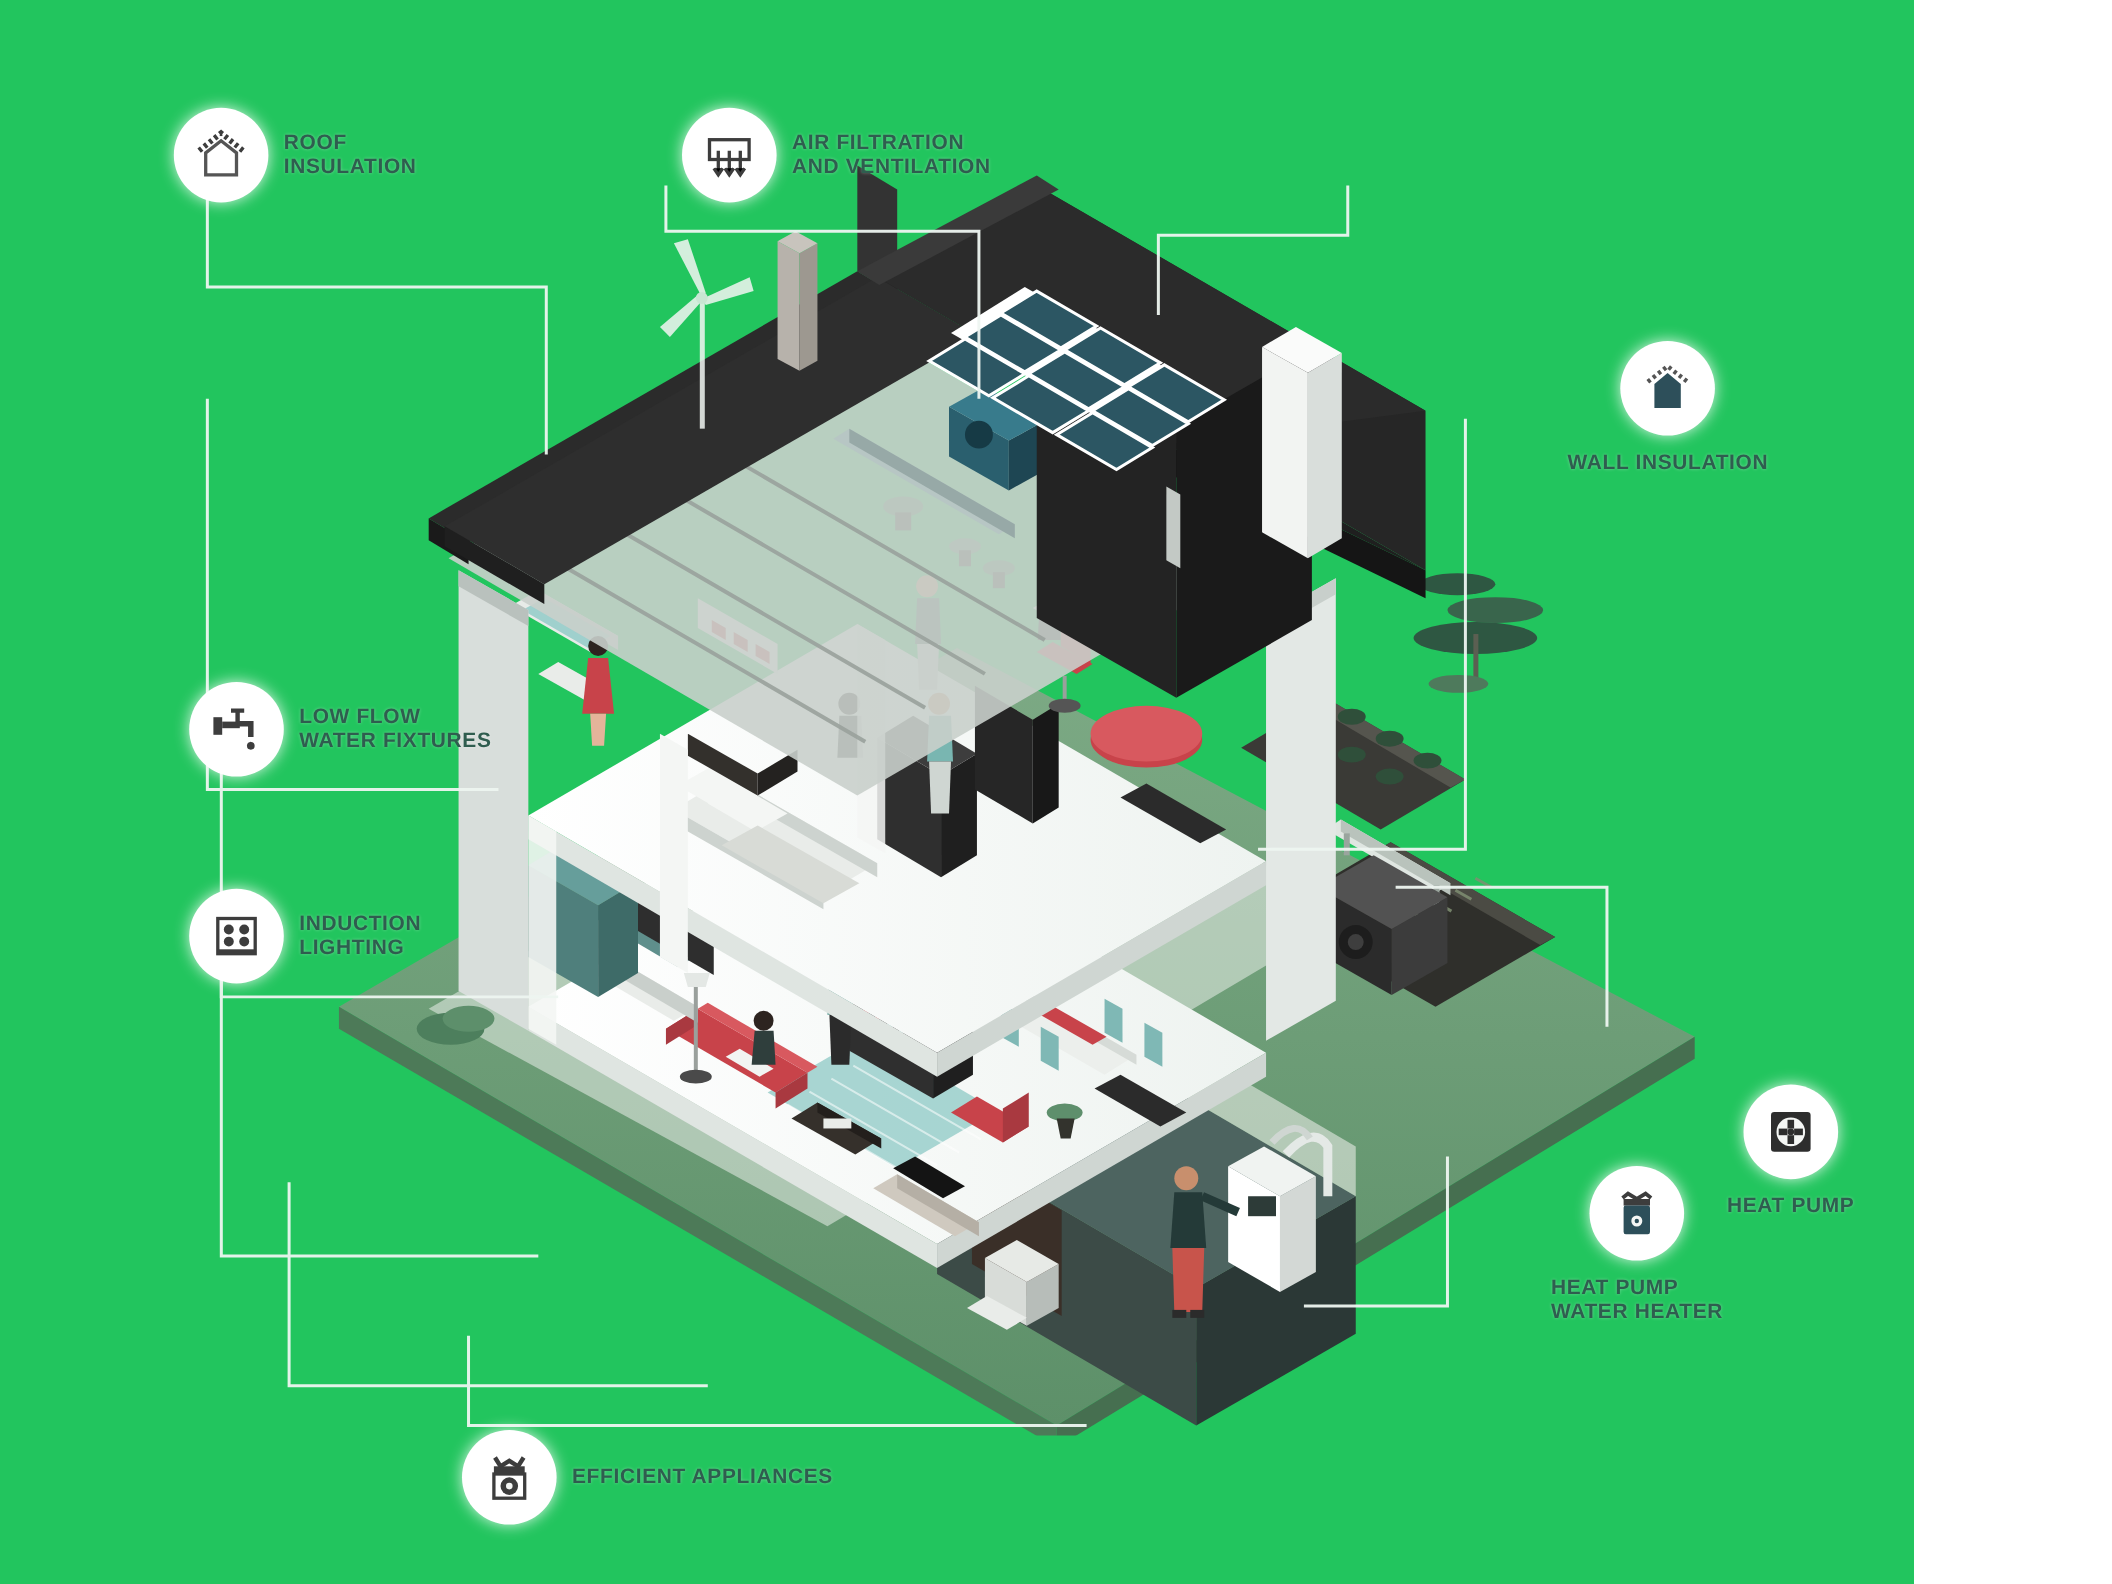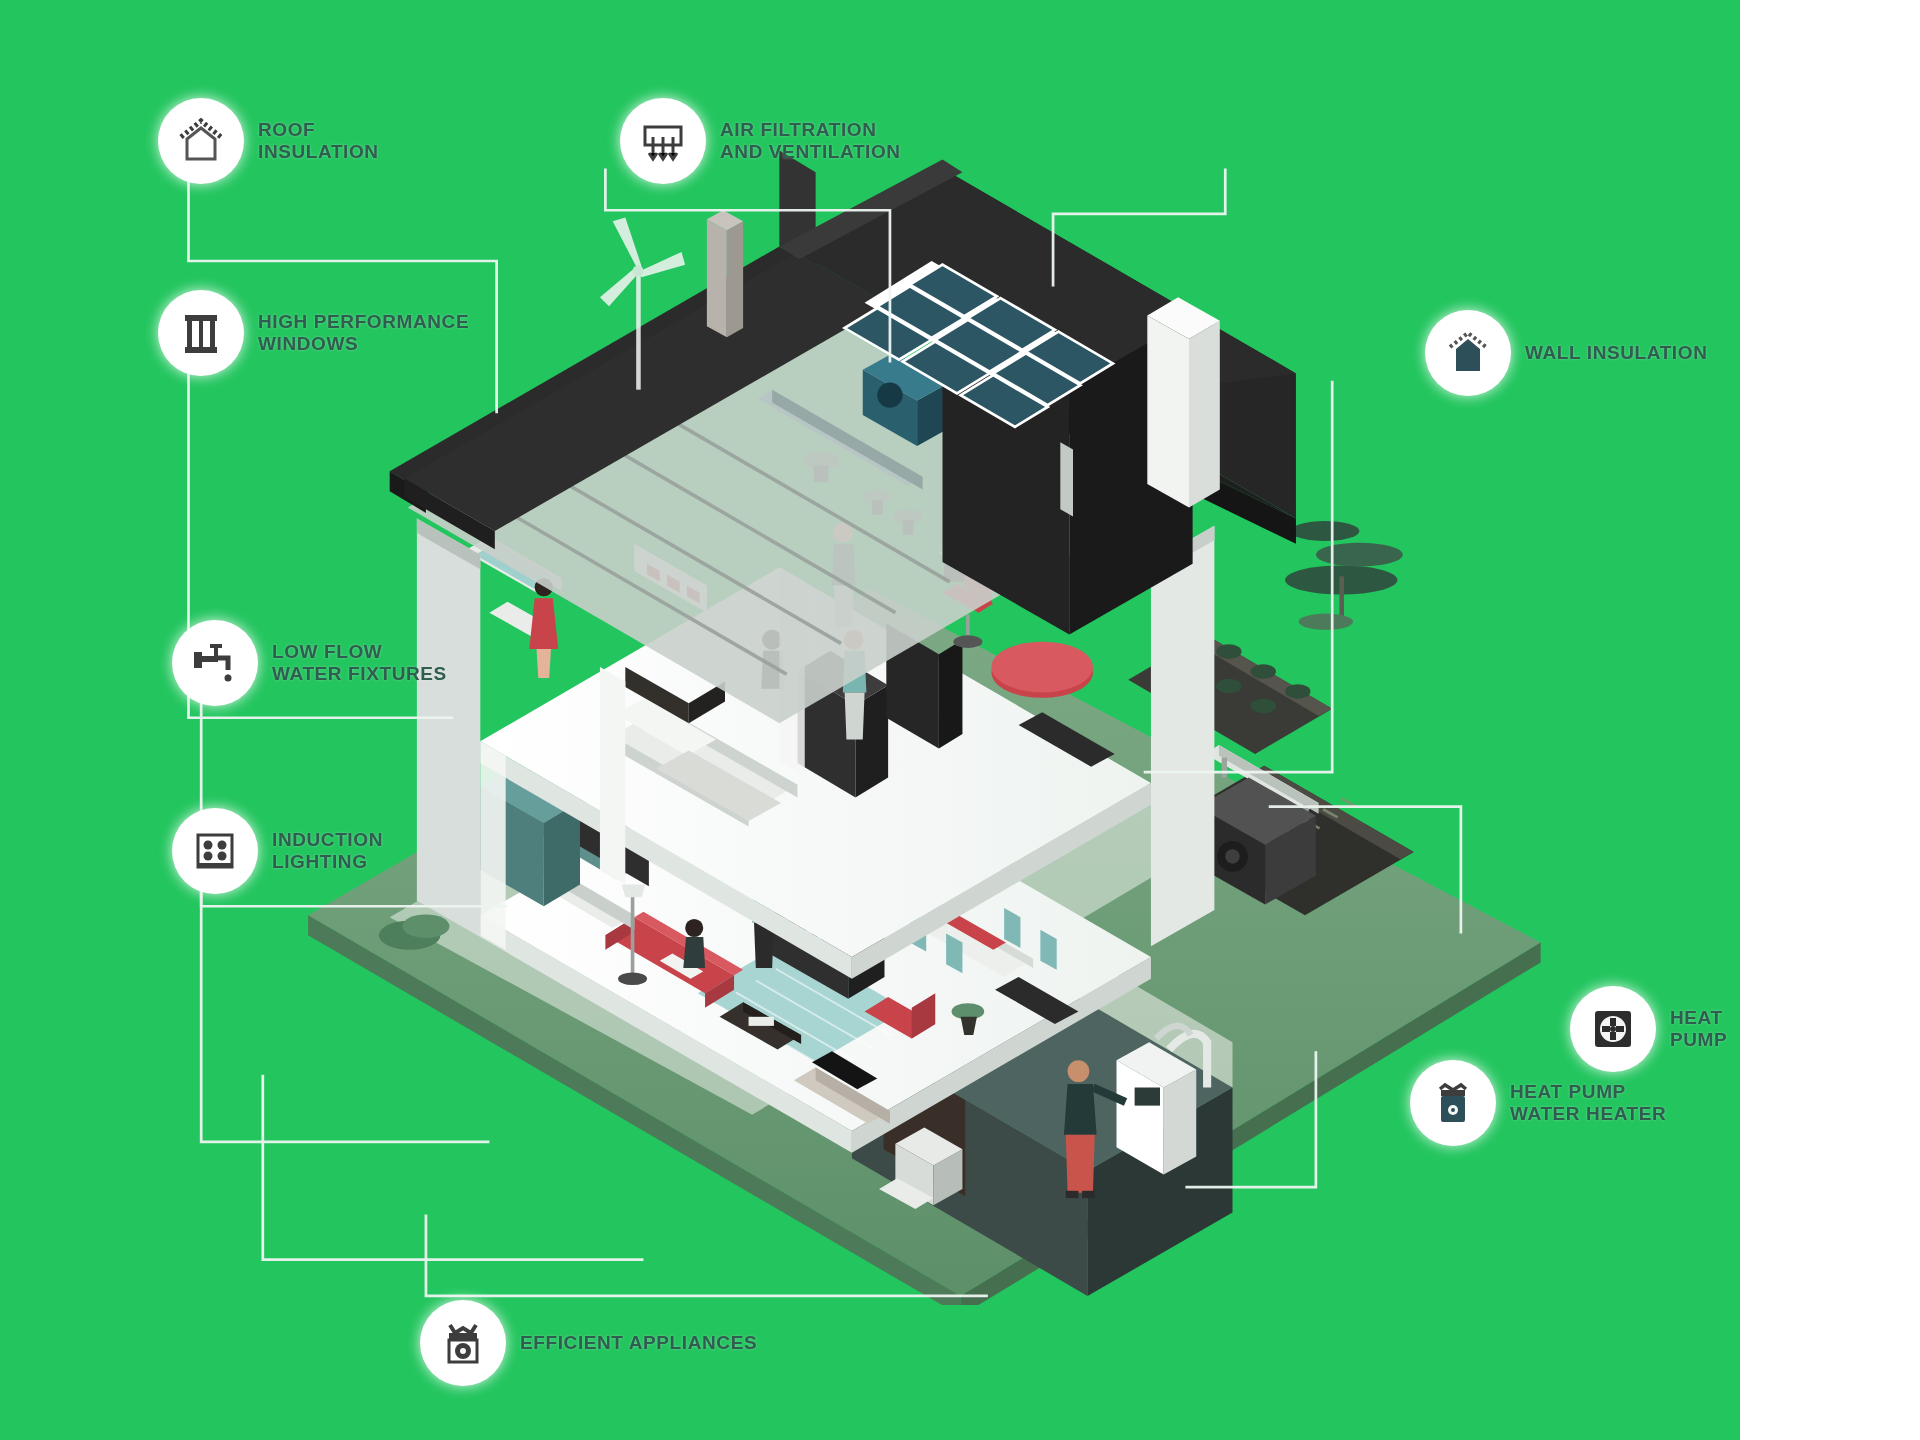--- a/index.html
+++ b/index.html
@@ -34,21 +34,21 @@
   .callout .bubble svg { display: block; }
   .callout .clabel {
     color: #2f5d4f;
     font-size: 19px;
     line-height: 1.18;
     letter-spacing: 0.6px;
     font-weight: 600;
     white-space: pre-line;
     text-shadow: 0 0 3px rgba(255,255,255,0.35);
   }
-  .callout.right-side { }
+  .callout.right-side { flex-direction: column; }
 </style>
 </head>
 <body>
 
 <div id="stage">
 
   <svg id="art" viewBox="0 0 1920 1440">
     <defs>
       <linearGradient id="lawnG" x1="0" y1="0" x2="0" y2="1">
         <stop offset="0" stop-color="#7daa85"></stop>
@@ -482,33 +482,20 @@
             <path d="M22 38 L26 44 L30 38"></path>
             <path d="M32 38 L36 44 L40 38"></path>
         </g>
       </svg>
     </span>
     <span class="clabel">AIR FILTRATION
 AND VENTILATION</span>
   </div>
 
 
-  <div class="callout" style="left:158px; top:290px;">
-    <span class="bubble">
-      <svg width="52" height="52" viewBox="0 0 52 52">
-        <rect x="10" y="8" width="32" height="6" fill="#3d3d3d"></rect>
-        <rect x="10" y="40" width="32" height="6" fill="#3d3d3d"></rect>
-        <rect x="12" y="14" width="5" height="26" fill="#3d3d3d"></rect>
-        <rect x="35" y="14" width="5" height="26" fill="#3d3d3d"></rect>
-        <rect x="24" y="14" width="4" height="26" fill="#3d3d3d"></rect>
-      </svg>
-    </span>
-    <span class="clabel">HIGH PERFORMANCE
-WINDOWS</span>
-  </div>
 
   <div class="callout right-side" style="left:1425px; top:310px;">
     <span class="bubble">
       <svg width="52" height="52" viewBox="0 0 52 52">
         <path d="M8 20 L26 6 L44 20" stroke="#555" stroke-width="4" fill="none" stroke-dasharray="3 3"></path>
         <path d="M14 22 L26 12 L38 22 L38 44 L14 44 Z" fill="#2d4f5a"></path>
       </svg>
     </span>
     <span class="clabel">WALL INSULATION</span>
   </div>

